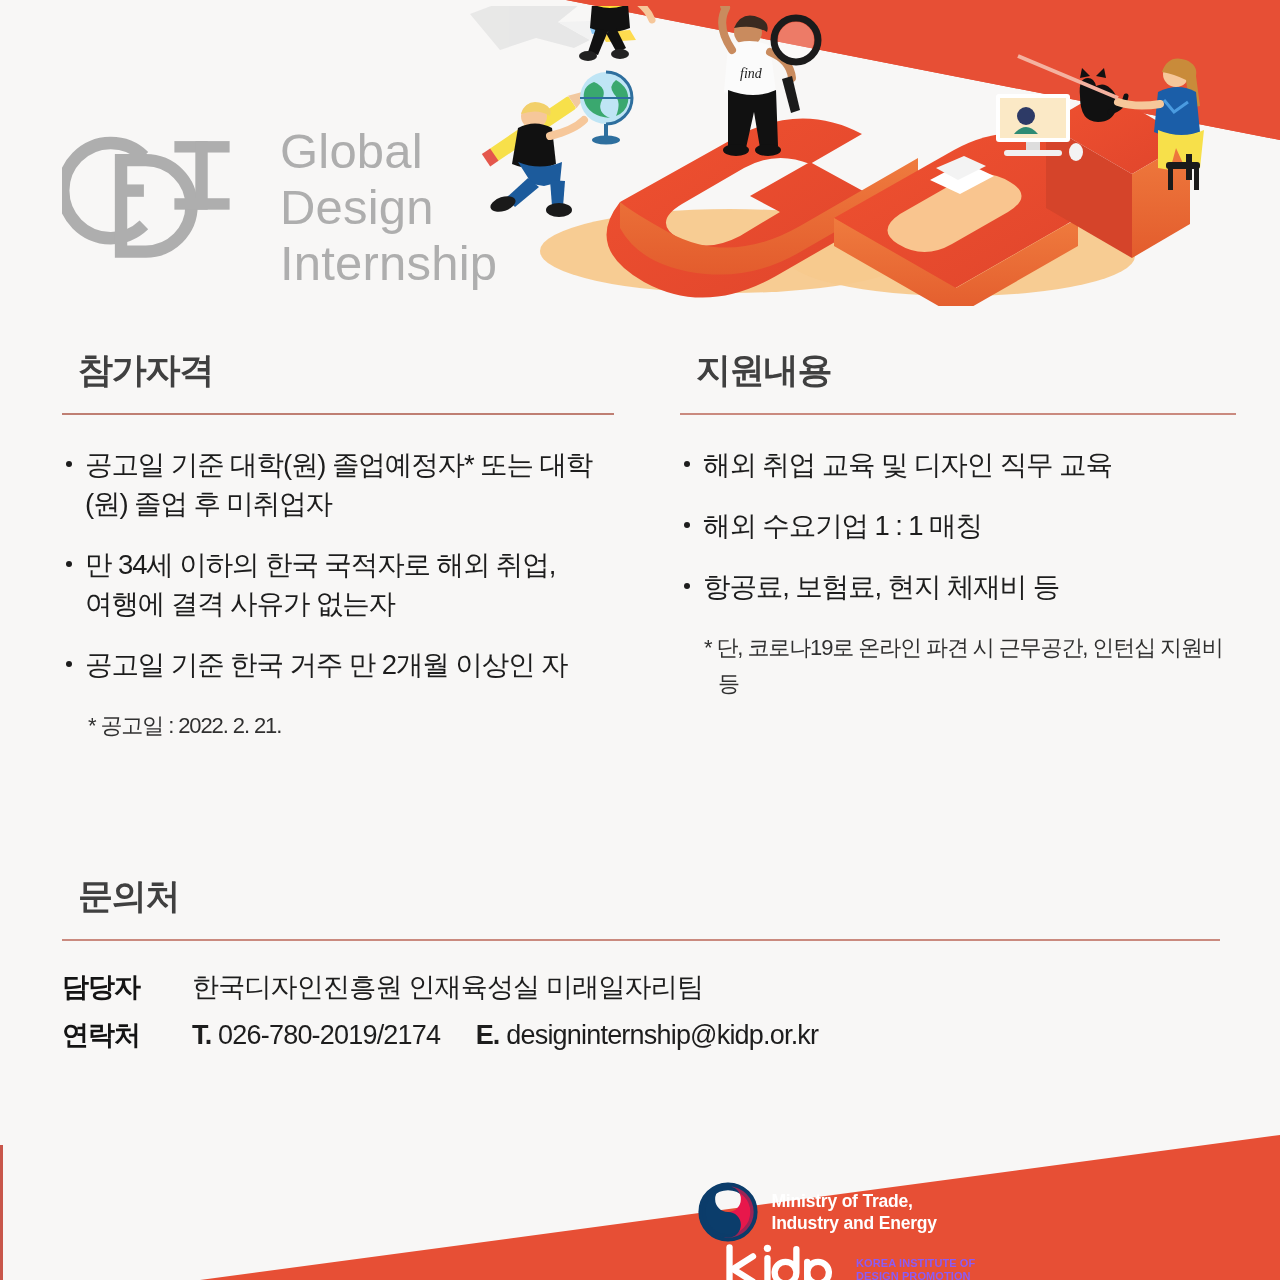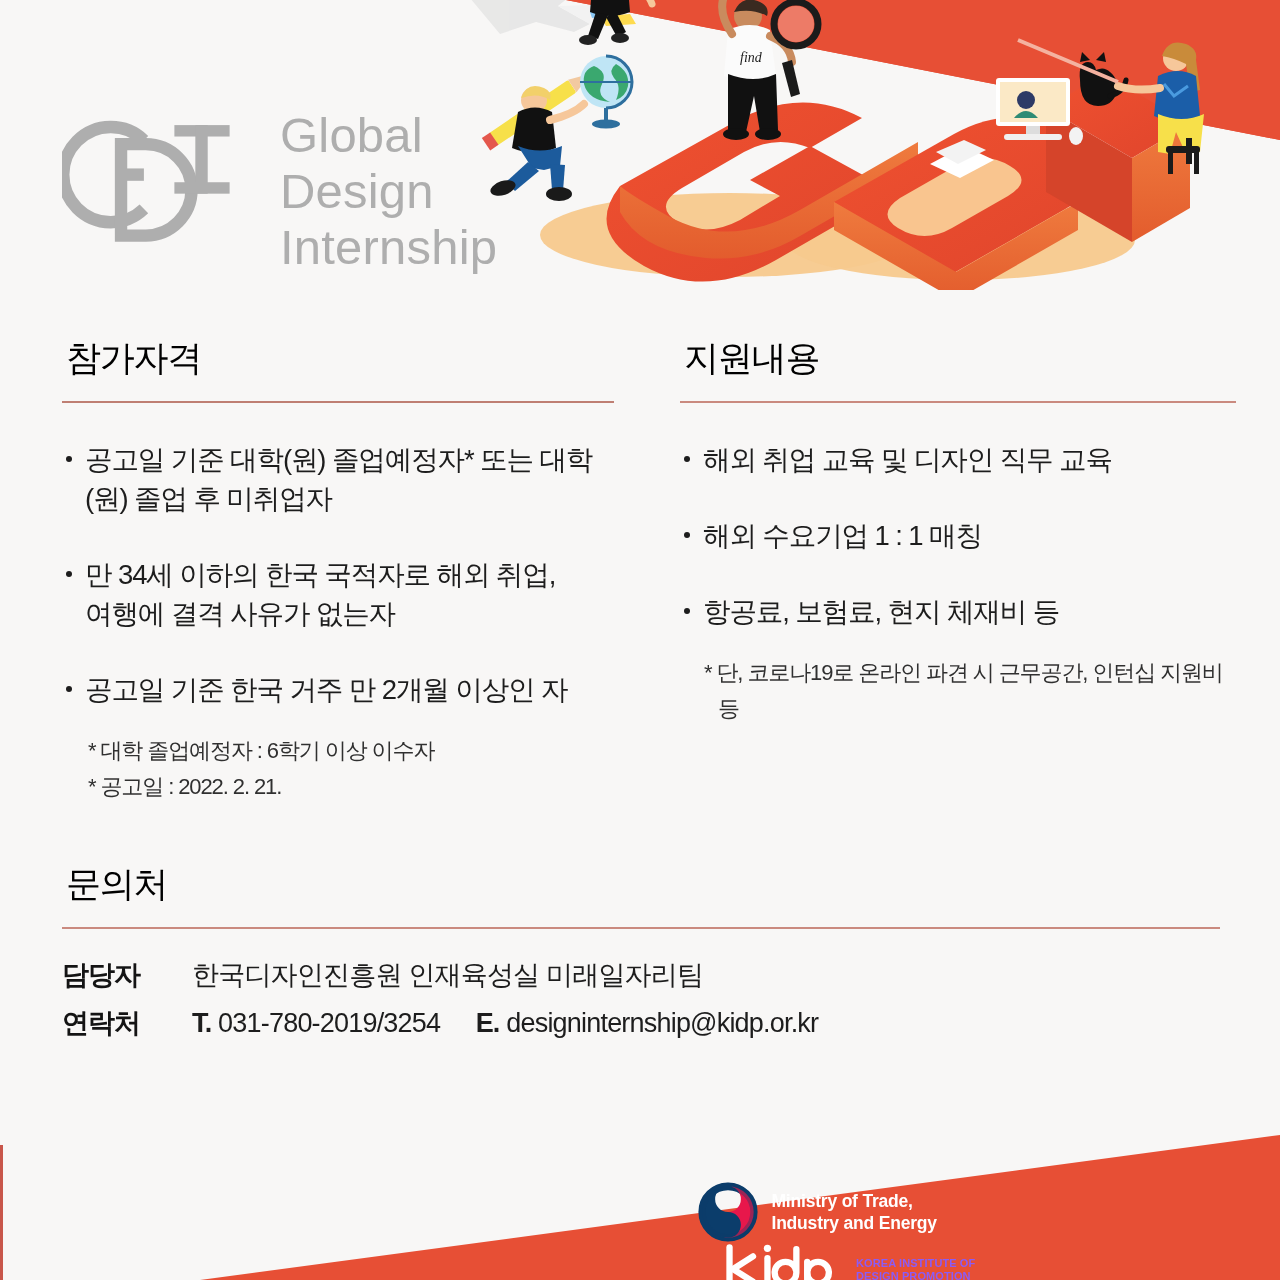--- a/index.html
+++ b/index.html
@@ -36,21 +36,21 @@
     top: 1145px;
     width: 3px;
     height: 135px;
     background: #c0392b;
     opacity: .85;
   }
 
   
   .header {
     position: absolute;
-    left: 0; top: 0;
+    left: 0; top: 16px;
     width: 1035px;
     height: 300px;
   }
   .gdi-logo {
     position: absolute;
     left: 62px;
     top: 78px;
     display: flex;
     align-items: flex-start;
     margin-top: 28px;
@@ -78,26 +78,26 @@
 
   
   .col {
     position: absolute;
     top: 336px;
   }
   .col-left  { left: 62px;  width: 552px; }
   .col-right { left: 680px; width: 556px; }
 
   .section-title {
-    color: #000000;
+    color: #404040;
     font-size: 35px;
-    font-weight: 400;
+    font-weight: 700;
     letter-spacing: -1.2px;
     line-height: 1;
-    margin: 4px;
+    margin: 16px;
   }
   .rule {
     margin-top: 26px;
     height: 2px;
     background: #b56a5c;
     opacity: .85;
   }
   .rule.soft { background:#c2776a; }
 
   ul.bullets {
@@ -107,21 +107,20 @@
   }
   ul.bullets li {
     position: relative;
     padding-left: 23px;
     color: #1d1d1d;
     font-size: 27.5px;
     line-height: 1.42;
     letter-spacing: -1.1px;
     margin-bottom: 22px;
     word-break: keep-all;
-    margin-top: 37px;
   }
   ul.bullets li:last-child { margin-bottom: 0; }
   ul.bullets li::before {
     content: "";
     position: absolute;
     left: 4px;
     top: 16px;
     width: 6px;
     height: 6px;
     border-radius: 50%;
@@ -378,21 +377,20 @@
 
   <div class="col col-left">
     <h2 class="section-title">참가자격</h2>
     <div class="rule"></div>
     <ul class="bullets">
       <li>공고일 기준 대학(원) 졸업예정자* 또는 대학(원) 졸업 후 미취업자</li>
       <li>만 34세 이하의 한국 국적자로 해외 취업, 여행에 결격 사유가 없는자</li>
       <li>공고일 기준 한국 거주 만 2개월 이상인 자</li>
     </ul>
     <div class="notes">
-      <div class="note">* 대학 졸업예정자 : 6학기 이상 이수자</div>
       <div class="note">* 공고일 : 2022. 2. 21.</div>
     </div>
   </div>
 
   <div class="col col-right">
     <h2 class="section-title">지원내용</h2>
     <div class="rule soft"></div>
     <ul class="bullets">
       <li>해외 취업 교육 및 디자인 직무 교육</li>
       <li>해외 수요기업 1 : 1 매칭</li>
@@ -408,21 +406,21 @@
     <div class="rule soft"></div>
     <div class="contact-rows">
       <div class="contact-row">
         <div class="contact-label">담당자</div>
         <div class="contact-value">한국디자인진흥원 인재육성실 미래일자리팀</div>
       </div>
       <div class="contact-row">
         <div class="contact-label">연락처</div>
         <div class="contact-value">
           <b>T.</b>
-          <span>031-780-2019/3254</span>
+          <span>026-780-2019/2174</span>
           <span class="gap"></span>
           <b>E.</b>
           <span>designinternship@kidp.or.kr</span>
         </div>
       </div>
     </div>
   </div>
 
   <div class="footer-logos">
     <div class="motie">

